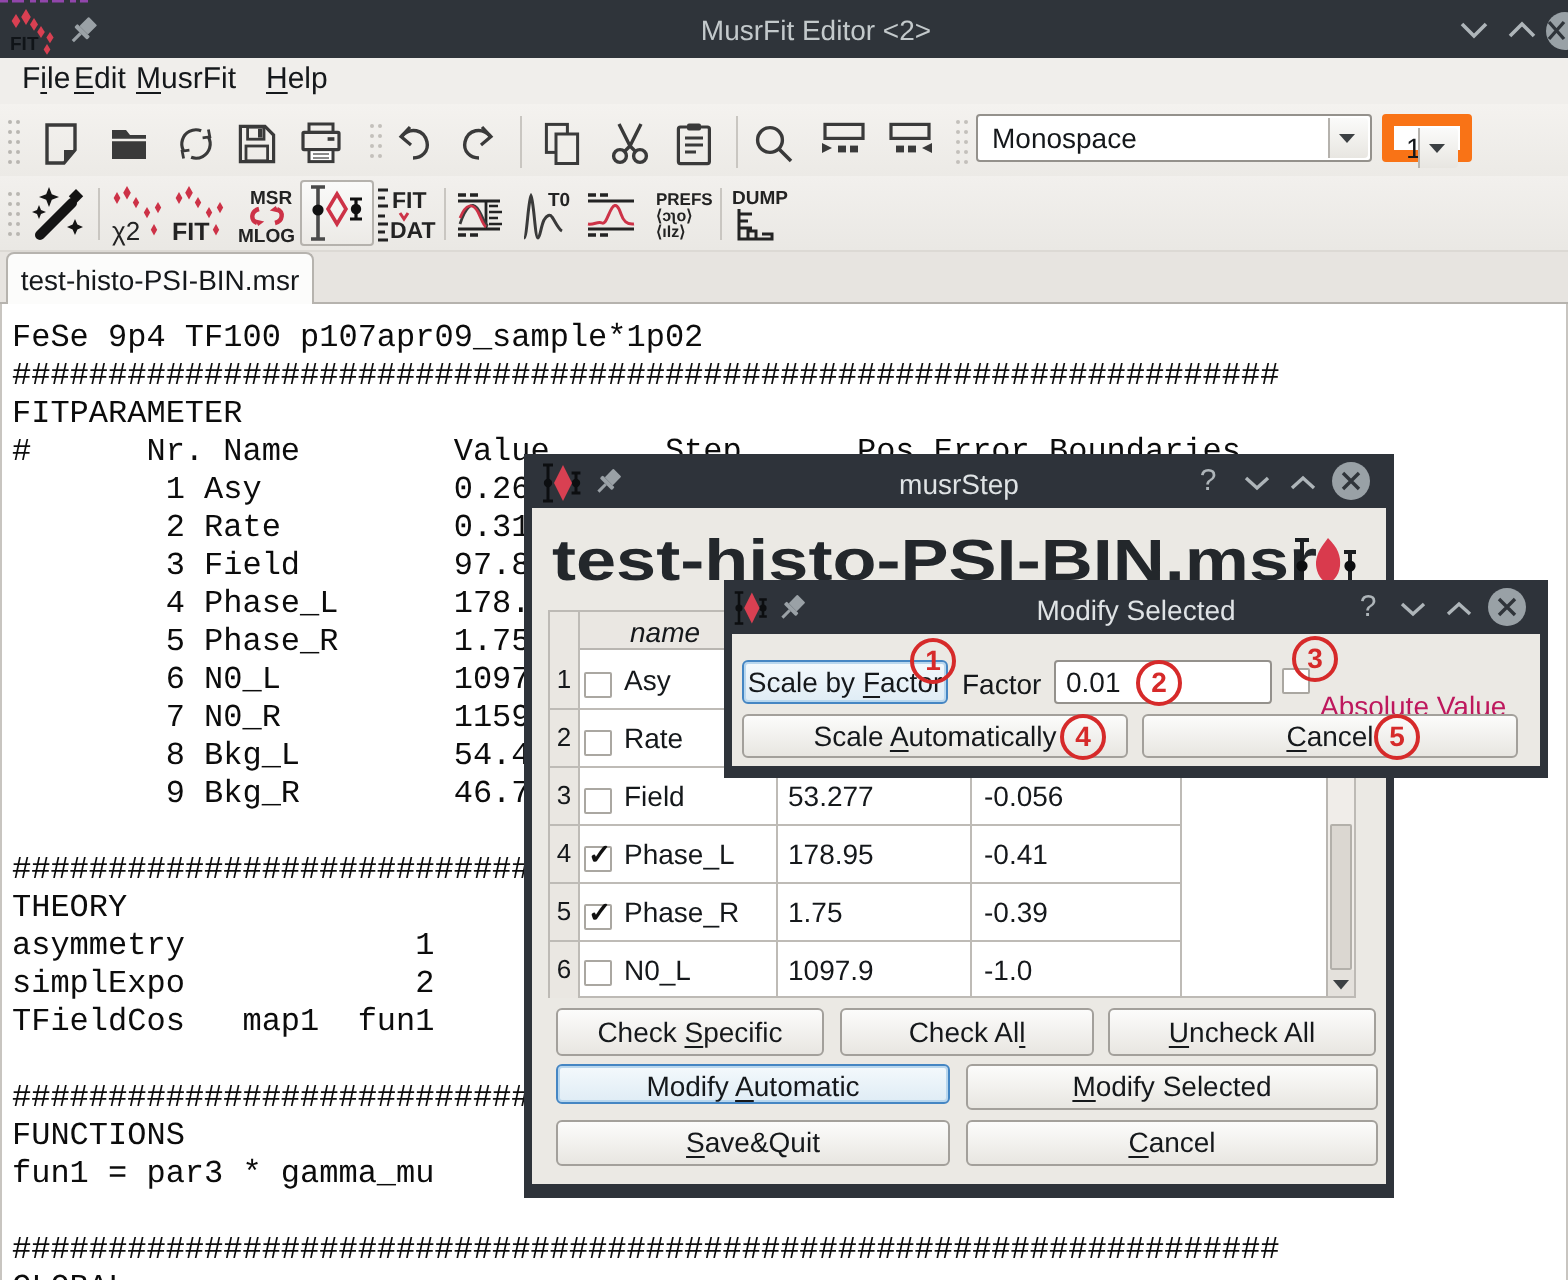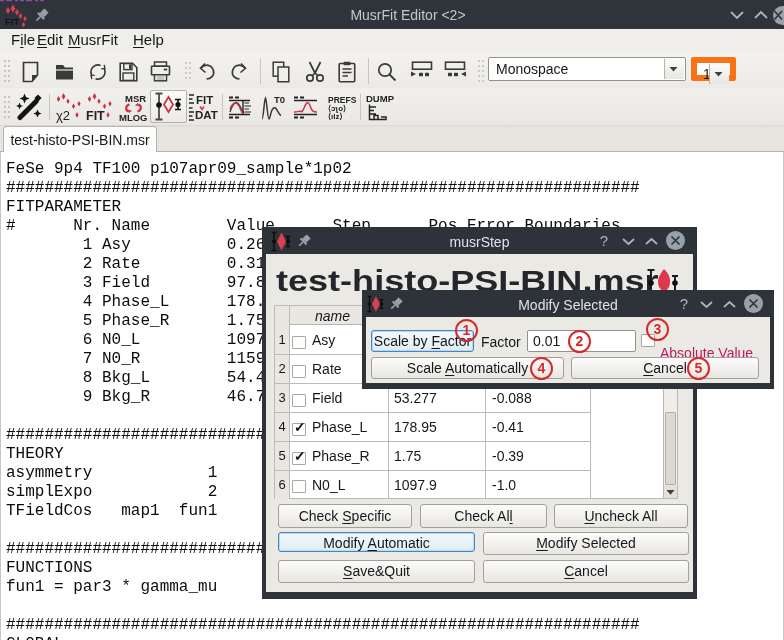--- a/index.html
+++ b/index.html
@@ -385,21 +385,21 @@
       <div class="cell" style="left:37px; top:26px;">Asy</div>
       <div class="cell" style="left:37px; top:55px;">Rate</div>
       <div class="cell" style="left:37px; top:84px;">Field</div>
       <div class="cell" style="left:37px; top:113px;">Phase_L</div>
       <div class="cell" style="left:37px; top:142px;">Phase_R</div>
       <div class="cell" style="left:37px; top:171px;">N0_L</div>
       <div class="cell" style="left:119px; top:84px;">53.277</div>
       <div class="cell" style="left:119px; top:113px;">178.95</div>
       <div class="cell" style="left:119px; top:142px;">1.75</div>
       <div class="cell" style="left:119px; top:171px;">1097.9</div>
-      <div class="cell" style="left:217px; top:84px;">-0.088</div>
+      <div class="cell" style="left:217px; top:84px;">-0.056</div>
       <div class="cell" style="left:217px; top:113px;">-0.41</div>
       <div class="cell" style="left:217px; top:142px;">-0.39</div>
       <div class="cell" style="left:217px; top:171px;">-1.0</div>
 
       <div class="abs" style="left:388px; top:0; width:14px; height:192px; background:#f0ede9; border-left:1px solid #b9b6b1;"></div>
       <div class="abs" style="left:390px; top:106px; width:11px; height:73px; background:#dbd7d1; border:1px solid #b3b0aa; border-radius:1px;"></div>
       <div class="abs" style="left:389px; top:179px; width:13px; height:13px; background:#e4e1dc;"></div>
       <svg class="abs" style="left:390px; top:183px;" width="11" height="7">
           <path d="M1.5 1 L9.5 1 L5.5 5.8 Z" fill="#3c4043"></path>
         </svg>

